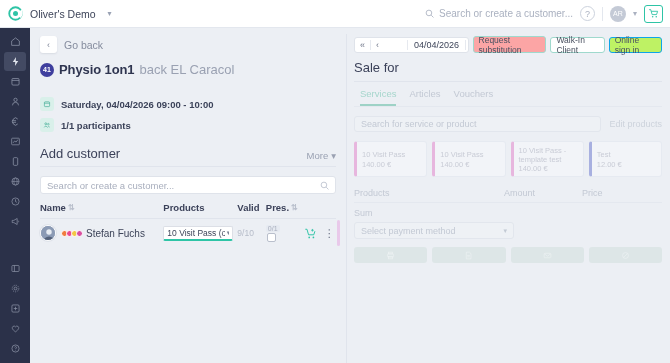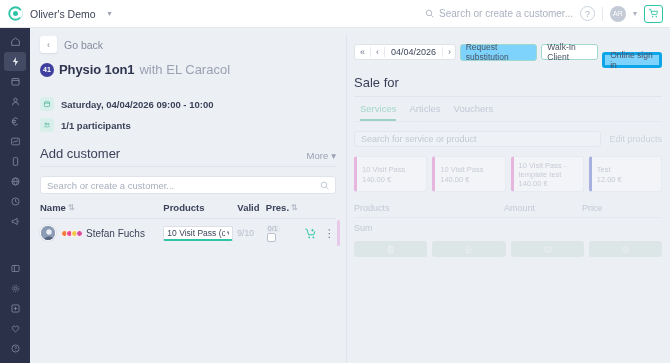--- a/index.html
+++ b/index.html
@@ -303,21 +303,21 @@
             <span>‹</span>
           </div>
           <span class="back-label">Go back</span>
         </div>
 
         <div class="title-row">
           <div class="badge-num">
             <span>41</span>
           </div>
           <span class="title-main">Physio 1on1</span>
-          <span class="title-sub">with EL Caracol</span>
+          <span class="title-sub">back EL Caracol</span>
         </div>
 
         <div class="meta-row">
           <div class="meta-ico">
             <svg width="8" height="8" viewBox="0 0 20 20">
               <rect x="3.5" y="4.5" width="13" height="12" rx="2" fill="none" stroke="currentColor" stroke-width="1.6"></rect>
               <line x1="3.5" y1="8" x2="16.5" y2="8" stroke="currentColor" stroke-width="1.6"></line>
             </svg>
           </div>
           <span class="meta-text">Saturday, 04/04/2026 09:00 - 10:00</span>
@@ -421,27 +421,27 @@
           </div>
         </div>
       </div>
 
       <div class="col-right">
 
         <div style="display:flex;align-items:center;gap:4px;margin-bottom:7px;">
           <div style="display:flex;align-items:center;background:#fff;border:1px solid #dfe3ea;border-radius:3px;height:16px;overflow:hidden;">
             <span style="padding:0 5px;color:#6e7588;font-size:9px;">«</span>
             <span style="padding:0 5px;color:#6e7588;font-size:9px;border-left:1px solid #e6e9ef;">‹</span>
-            <span style="padding:0 6px;color:#3d4459;font-size:9px;border-left:1px solid #e6e9ef;border-right:1px solid #e6e9ef;">04/04/2026</span>
+            <span style="padding:0 6px;color:#3d4459;font-size:9px;border-left:1px solid #e6e9ef;border-right:1px solid #e6e9ef;margin-left:23px;">04/04/2026</span>
             <span style="padding:0 5px;color:#6e7588;font-size:9px;">›</span>
             <span style="padding:0 5px;color:#6e7588;font-size:9px;border-left:1px solid #e6e9ef;">»</span>
           </div>
-          <span style="height:17px;padding:0 5px;border:1px solid #9fd9cd;border-radius:3px;color:#4a5161;font-size:8.5px;display:flex;align-items:center;background:#7dd3fc;">Request substitution</span>
+          <span style="height:17px;padding:0 5px;border:1px solid #9fd9cd;border-radius:3px;color:#4a5161;font-size:8.5px;display:flex;align-items:center;background:#fca5a5;">Request substitution</span>
           <span style="height:16px;padding:0 5px;border:1px solid #9fd9cd;border-radius:3px;color:#4a5161;font-size:8.5px;display:flex;align-items:center;background:#fff;">Walk-In Client</span>
-          <span style="height:16px;padding:0 5px;border:3px solid #0ea5e9;border-radius:3px;color:#4a5161;font-size:8.5px;display:flex;align-items:center;background:#7dd3fc;margin-top:16px;">Online sign in</span>
+          <span style="height:16px;padding:0 5px;border:1px solid #0ea5e9;border-radius:3px;color:#4a5161;font-size:8.5px;display:flex;align-items:center;background:#bef264;">Online sign in</span>
         </div>
 
         <div class="sale-head">Sale for</div>
 
         <div class="tabs">
           <span class="tab active">Services</span>
           <span class="tab">Articles</span>
           <span class="tab">Vouchers</span>
         </div>
 
@@ -471,20 +471,24 @@
           </div>
         </div>
 
         <div class="sum-head">
           <div class="sh-prod">Products</div>
           <div class="sh-amt">Amount</div>
           <div class="sh-price">Price</div>
         </div>
         <div class="sum-row">Sum</div>
 
+        <div class="pm-select">
+          <span>Select payment method</span>
+          <span class="chv">▾</span>
+        </div>
 
         <div class="act-row">
           <div class="act-btn">
             <svg width="9" height="9" viewBox="0 0 20 20">
               <rect x="5.5" y="2.5" width="9" height="4" fill="none" stroke="currentColor" stroke-width="1.4"></rect>
               <rect x="3" y="6.5" width="14" height="7" rx="1.5" fill="none" stroke="currentColor" stroke-width="1.4"></rect>
               <rect x="5.5" y="12" width="9" height="5.5" fill="none" stroke="currentColor" stroke-width="1.4"></rect>
             </svg>
           </div>
           <div class="act-btn">

